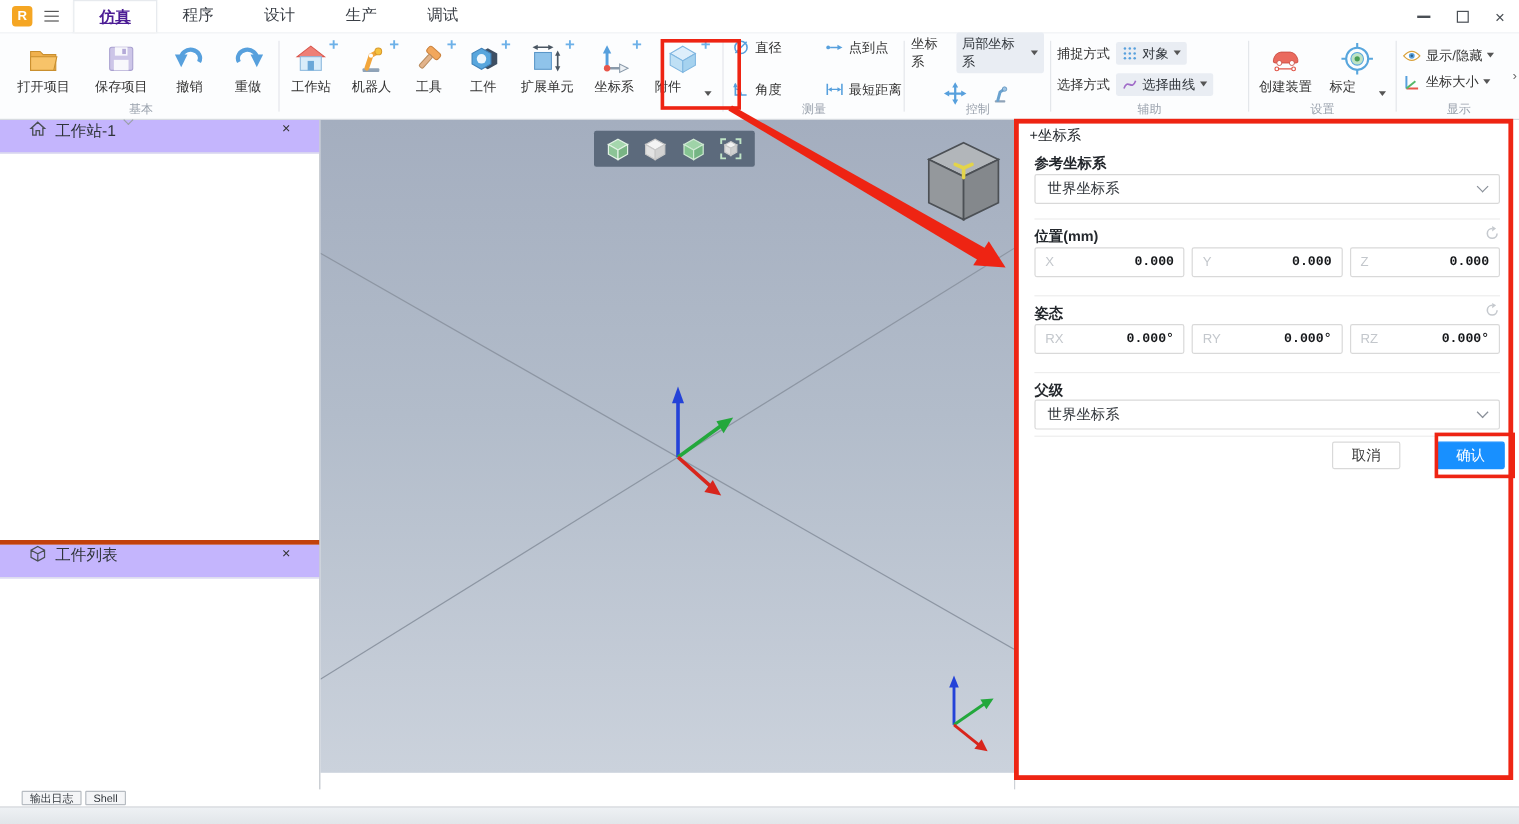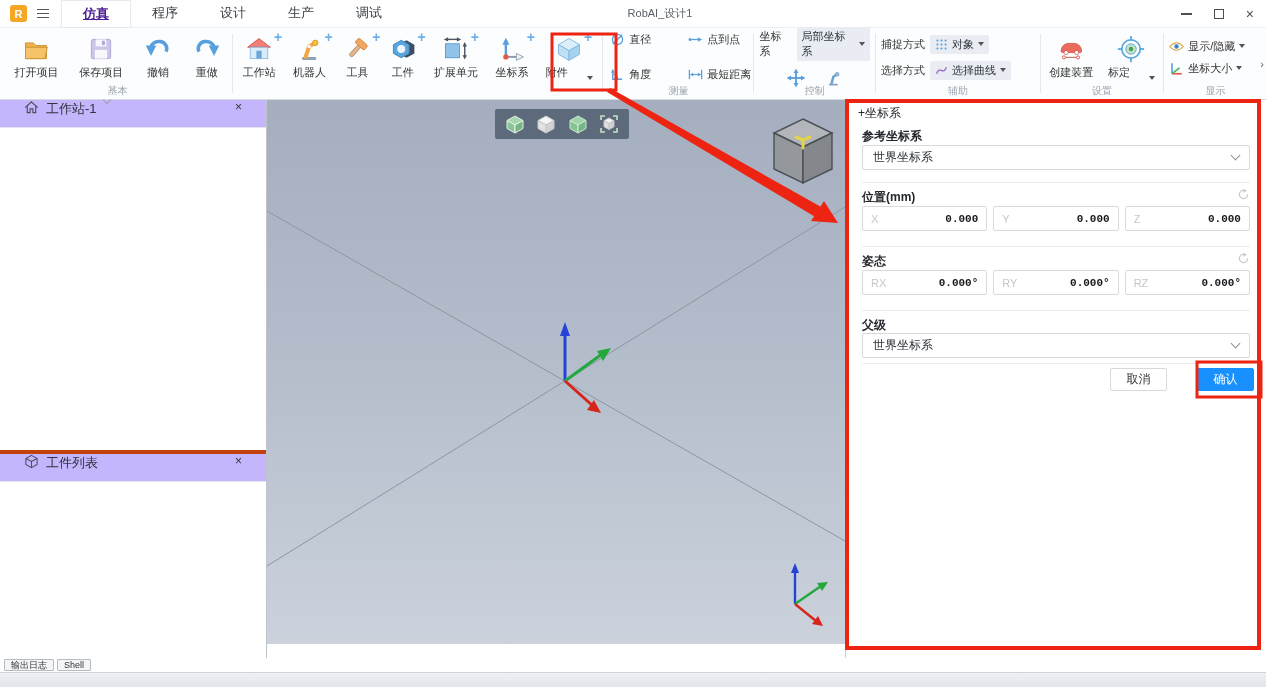--- a/index.html
+++ b/index.html
@@ -75,21 +75,21 @@
   .fp-row { position:absolute; left:16px; right:16px; display:flex; gap:6px; }
   .fp-input { flex:1; height:25px; border:1px solid #d9d9d9; border-radius:2px; display:flex; align-items:center; justify-content:space-between; padding:0 8px; background:#fff; }
   .fp-input .lab { color:#c3c7cc; font-size:11px; }
   .fp-input .val { color:#17191c; font-size:11px; font-weight:bold; font-family:"Liberation Mono","DejaVu Sans Mono",monospace; }
   .fp-btns { position:absolute; top:268px; right:12px; display:flex; gap:30px; }
   .btn { height:23px; width:57px; font-size:12px; border-radius:2px; display:flex; align-items:center; justify-content:center; cursor:pointer; }
   .btn-cancel { background:#fff; border:1px solid #d9d9d9; color:#333; }
   .btn-confirm { background:#1890ff; border:1px solid #1890ff; color:#fff; }
 
   
-  .btabs { position:absolute; left:0; top:658px; width:1266px; height:14px; background:#fff; display:flex; align-items:center; gap:3px; padding-left:4px; }
+  .btabs { position:absolute; left:0; top:658px; width:1266px; height:14px; background:#fff; display:flex; align-items:center; gap:3px; padding-left:18px; }
   .btab { height:12px; line-height:11px; padding:0 6px; font-size:9px; color:#2f343a; background:#f4f5f7; border:1px solid #b7bcc2; border-radius:1px; cursor:pointer; }
   .statusbar { position:absolute; left:0; top:672px; width:1266px; height:15px; background:linear-gradient(#eef1f4,#e1e5e9); border-top:1px solid #cfd3d8; }
 
   .annot { position:absolute; left:0; top:0; width:1266px; height:687px; pointer-events:none; z-index:60; }
 </style>
 </head>
 <body>
 
 <div class="titlebar">
   <div class="logo">R</div>
@@ -98,21 +98,20 @@
       <i></i>
       <i></i>
     </div>
   <div class="tb-tabs">
     <div class="tb-tab active">仿真</div>
     <div class="tb-tab">程序</div>
     <div class="tb-tab">设计</div>
     <div class="tb-tab">生产</div>
     <div class="tb-tab">调试</div>
   </div>
-  <div class="tb-title">RobAI_设计1</div>
   <div class="win-ctrls">
     <div class="win-min"></div>
     <div class="win-max"></div>
     <div class="win-close">×</div>
   </div>
 </div>
 
 <div class="ribbon">
 
   <div class="rgroup g-basic">

